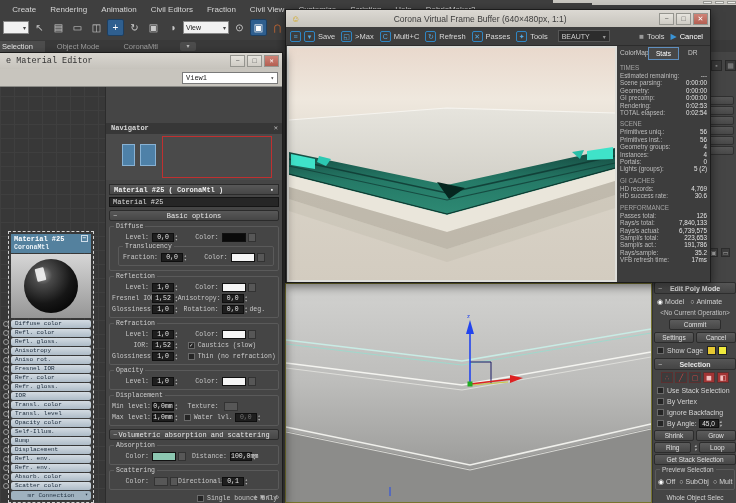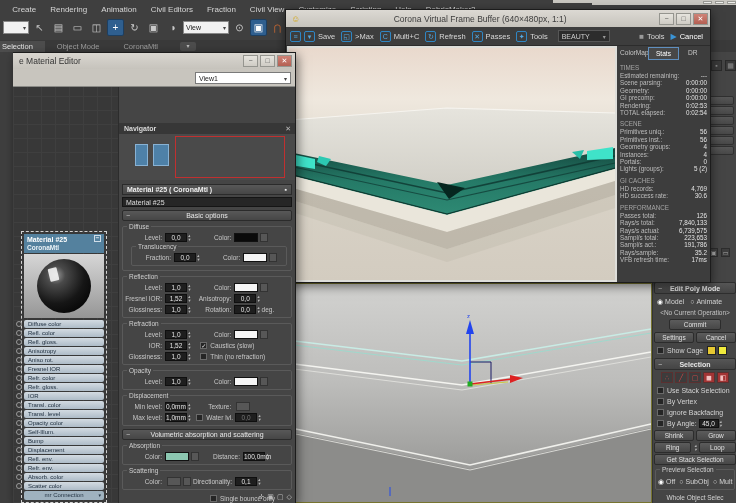--- a/index.html
+++ b/index.html
@@ -78,21 +78,21 @@
   #vfb-stats { width:93px; padding:0 3px; overflow:hidden; height:236px; }
   #vtabs { display:flex; height:13px; margin-top:1px; }
   .vtab { flex:1; font-size:6.6px; color:#c6c6c6; text-align:center; line-height:12px; white-space:nowrap; overflow:hidden; }
   .vtab.active { background:#484848; border:1px solid #5f8fbf; color:#fff; }
   .stat-title { font-size:6.3px; color:#a5a5a5; margin:4px 0 1px; }
   .stat-row { display:flex; justify-content:space-between; font-size:6.3px; line-height:7.4px; white-space:nowrap; }
   .stat-row .sl { color:#bdbdbd; }
   .stat-row .svl { color:#e3e3e3; }
 
   
-  #sme { position:absolute; left:13px; top:52px; width:283px; height:451px; background:#fca5a5; border:1px solid #1c1c1c; border-left:none; box-shadow:2px 3px 10px rgba(0,0,0,.5); z-index:6; }
+  #sme { position:absolute; left:0; top:52px; width:283px; height:451px; background:#fca5a5; border:1px solid #1c1c1c; border-left:none; box-shadow:2px 3px 10px rgba(0,0,0,.5); z-index:6;font-family:Liberation Mono, monospace; }
   #sme-title { height:16px; background:linear-gradient(#d9d6d0,#c6c3bc); display:flex; align-items:center; padding:0 3px 0 6px; }
   #sme-title .ttl { flex:1; font-size:8.5px; color:#333; white-space:nowrap; overflow:hidden; }
   #sme-toolbar { height:18px; background:#c8c5be; border-bottom:1px solid #8a8a86; position:relative; }
   #view-combo { position:absolute; right:4px; top:3px; width:96px; height:12px; background:#fff; border:1px solid #7a7a7a; font-size:7px; color:#222; display:flex; align-items:center; padding:0 3px; }
   #view-combo .caret { margin-left:auto; font-size:6px; color:#444; }
   #sme-content { display:flex; height:416px; }
   #nodeview { width:106px; background:#383838; background-image:repeating-linear-gradient(0deg,#3f3f3f 0 1px,transparent 1px 14px),repeating-linear-gradient(90deg,#3f3f3f 0 1px,transparent 1px 14px); position:relative; overflow:hidden; border-right:1px solid #2c2c2c; }
   #mat-node { position:absolute; left:8px; top:144px; width:86px; border:1px dashed #d2d2d2; padding:2px; }
   #node-head { background:#54819e; padding:1px 3px; }
   #node-head .t1 { display:flex; font-size:7px; font-weight:bold; color:#fff; line-height:9px; }

